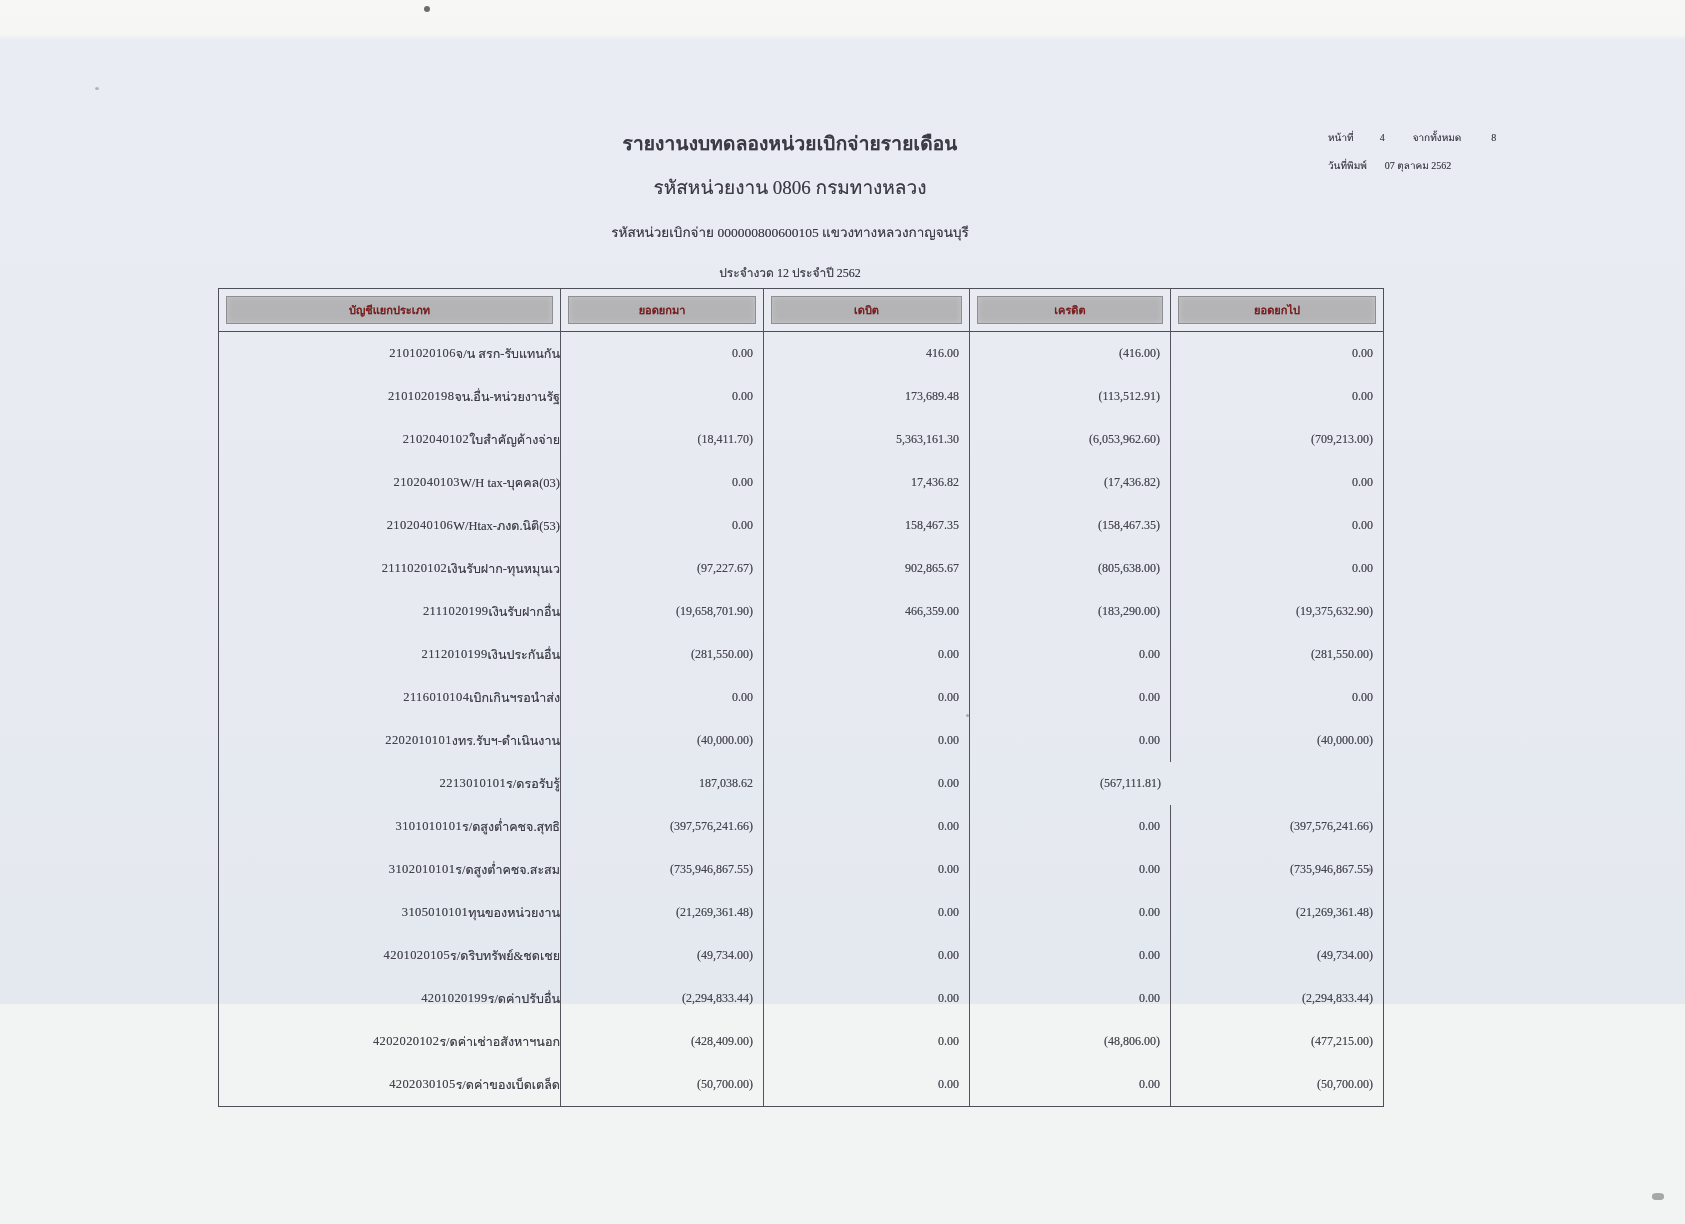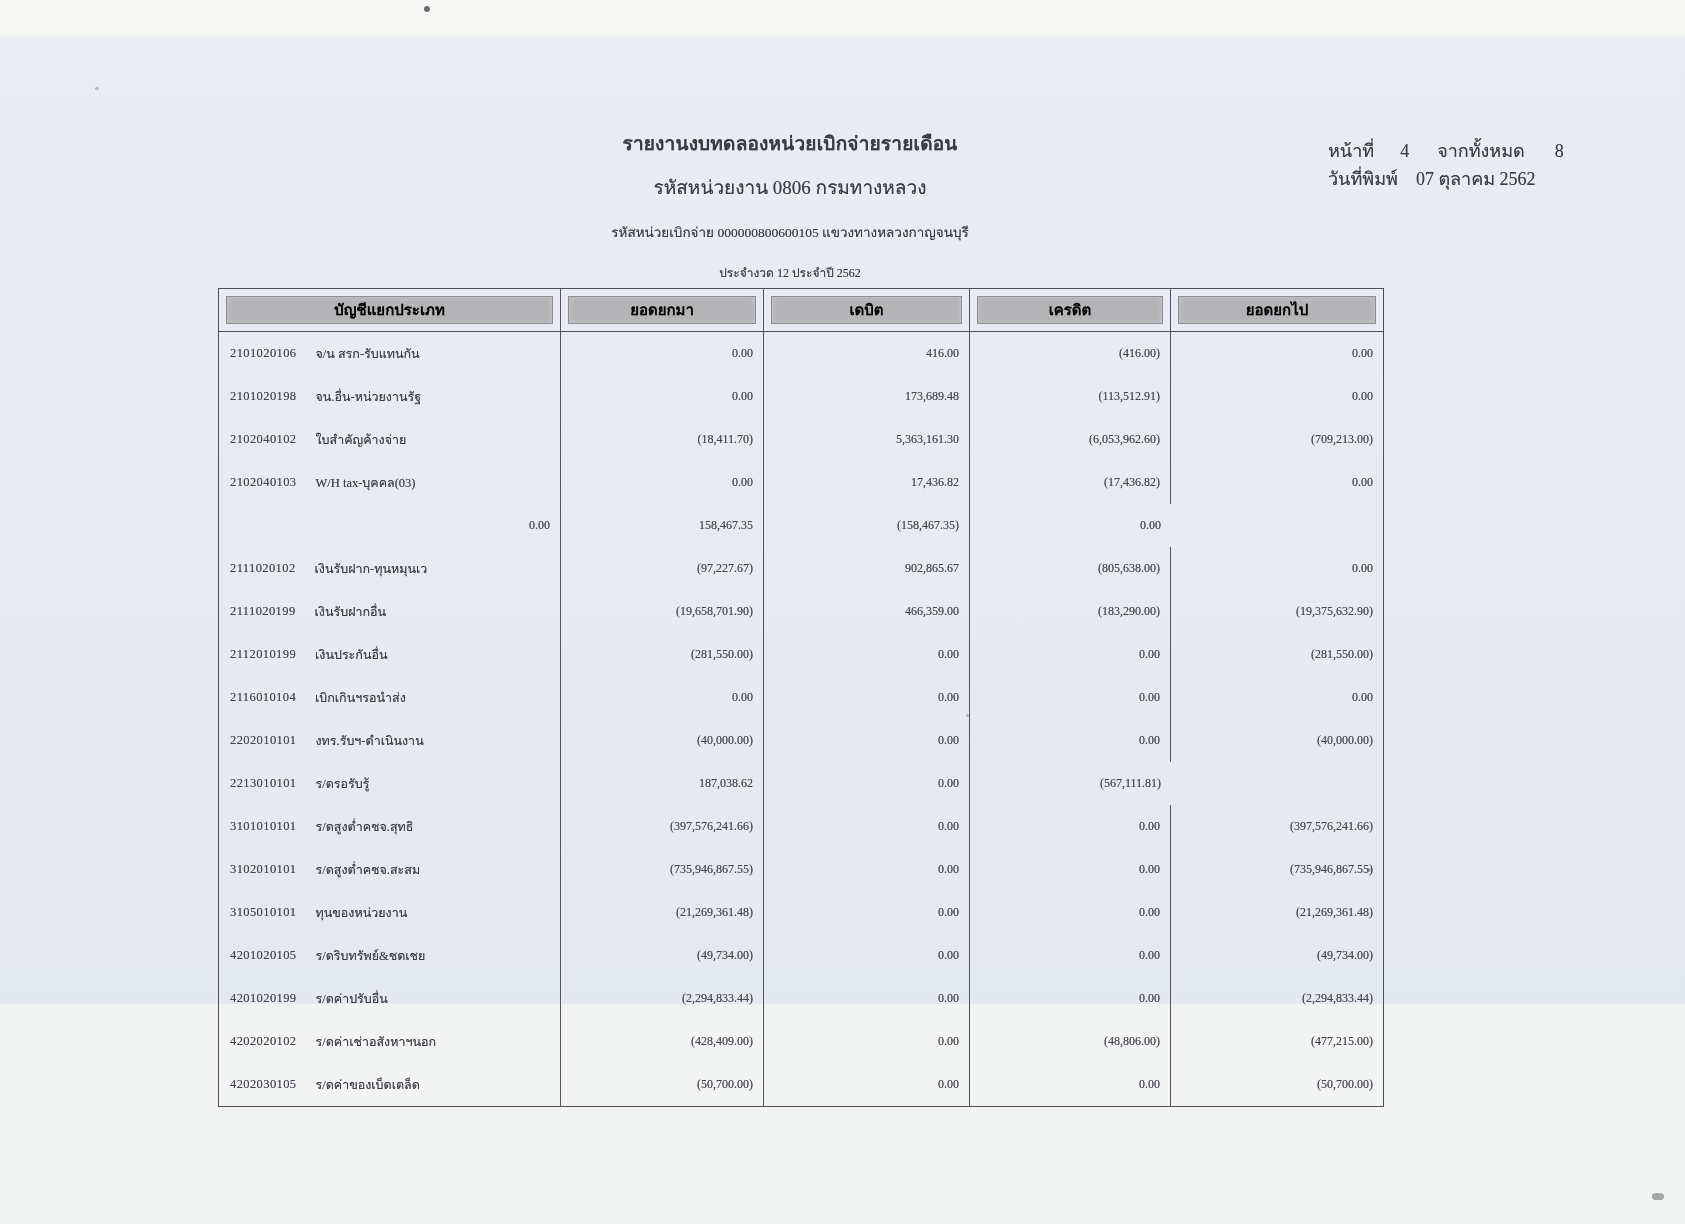--- a/index.html
+++ b/index.html
@@ -27,22 +27,22 @@
     position:absolute;left:220px;top:128px;width:1140px;
     text-align:center;
     text-shadow:0 0 .5px rgba(59,58,69,.55);
   }
   .doc-title{font-size:19px;font-weight:bold;letter-spacing:.2px;}
   .doc-sub{font-size:19px;margin-top:14px;}
   .doc-sub2{font-size:13.5px;margin-top:19px;}
   .doc-sub3{font-size:12px;margin-top:20px;}
 
   .page-info{
-    position:absolute;left:1328px;top:137px;
-    font-size:18px;line-height:28px;
+    position:absolute;left:1328px;top:124px;
+    font-size:10px;line-height:28px;
     text-shadow:0 0 .5px rgba(59,58,69,.5);
   }
   .page-info .row{display:flex;}
   .page-info .lbl{display:inline-block;}
   .pi-gap-a{display:inline-block;width:26px;}
   .pi-gap-b{display:inline-block;width:28px;}
   .pi-gap-c{display:inline-block;width:30px;}
   .pi-gap-d{display:inline-block;width:18px;}
 
   .trial-table{
@@ -62,31 +62,31 @@
     padding:0;
   }
   .t-head .h-cell:last-child{border-right:none;}
   .h-box{
     background:#b4b4b7;
     border:1px solid #8e8e93;
     box-shadow:inset 0 0 6px rgba(255,255,255,.25);
     width:calc(100% - 16px);
     height:26px;
     display:flex;align-items:center;justify-content:center;
-    font-size:15px;color:#000000;font-weight:bold;font-family:Liberation Serif, serif;
+    font-size:11px;color:#7f1d1d;font-weight:bold;font-family:Liberation Serif, serif;
   }
   .t-body .t-row{height:43px;}
   .t-cell{
     border-right:1.2px solid #55545e;
     display:flex;align-items:center;
     font-size:12.5px;
     overflow:hidden;white-space:nowrap;
   }
   .t-row .t-cell:last-child{border-right:none;}
-  .cell-account{padding-left:11px;gap:19px;}
+  .cell-account{padding-left:11px;justify-content:flex-end;}
   .acct-code{letter-spacing:.4px;color:#43424d;}
   .acct-name{color:#3b3a45;}
   .cell-num{justify-content:flex-end;padding-right:10px;font-size:12px;color:#45444f;}
 </style>
 </head>
 <body>
 
 <div class="scan-page">
 
   <span class="speck s1"></span>
@@ -176,20 +176,24 @@
       <span class="acct-code">2102040103</span>
       <span class="acct-name">W/H tax-บุคคล(03)</span>
     </div>
     <div class="t-cell cell-num">0.00</div>
     <div class="t-cell cell-num">17,436.82</div>
     <div class="t-cell cell-num">(17,436.82)</div>
     <div class="t-cell cell-num">0.00</div>
   </div>
 
   <div class="t-row">
+    <div class="t-cell cell-account">
+      <span class="acct-code">2102040106</span>
+      <span class="acct-name">W/Htax-ภงด.นิติ(53)</span>
+    </div>
     <div class="t-cell cell-num">0.00</div>
     <div class="t-cell cell-num">158,467.35</div>
     <div class="t-cell cell-num">(158,467.35)</div>
     <div class="t-cell cell-num">0.00</div>
   </div>
 
   <div class="t-row">
     <div class="t-cell cell-account">
       <span class="acct-code">2111020102</span>
       <span class="acct-name">เงินรับฝาก-ทุนหมุนเว</span>

